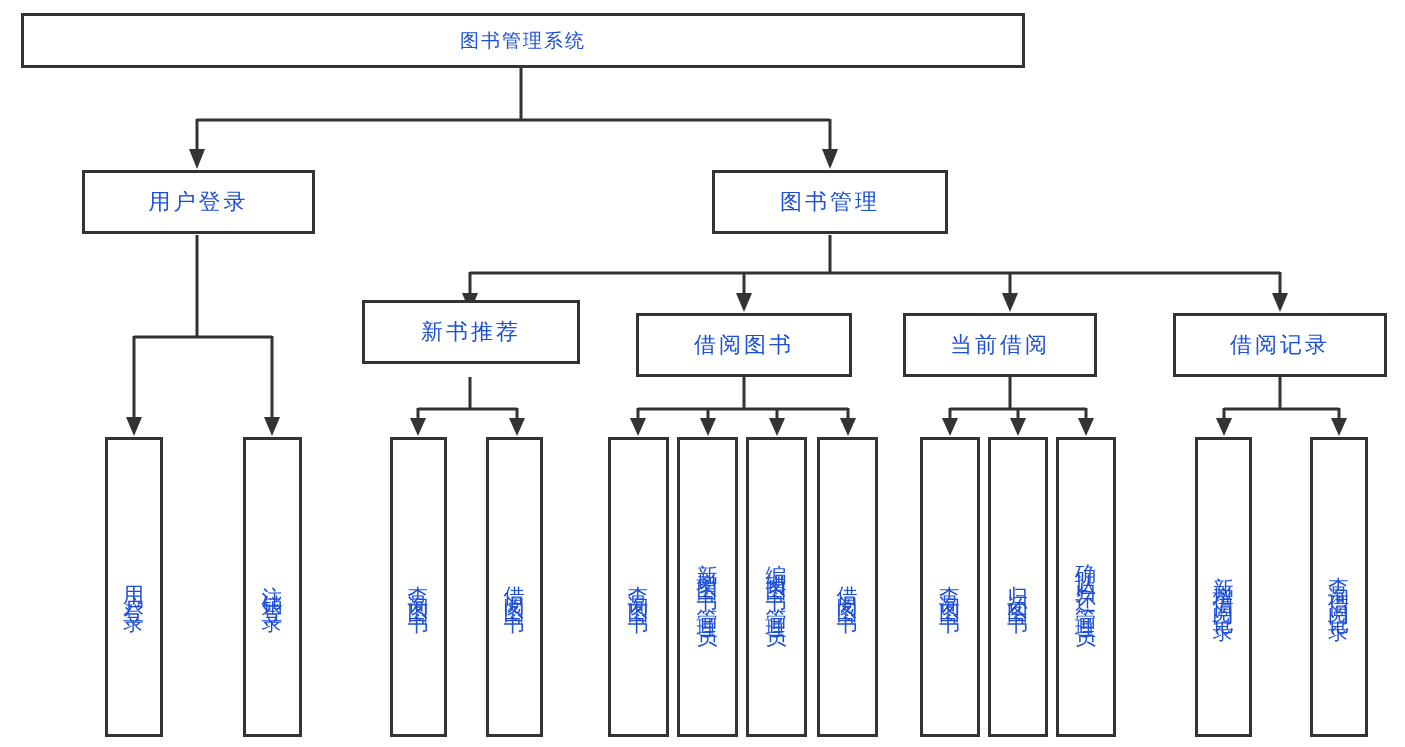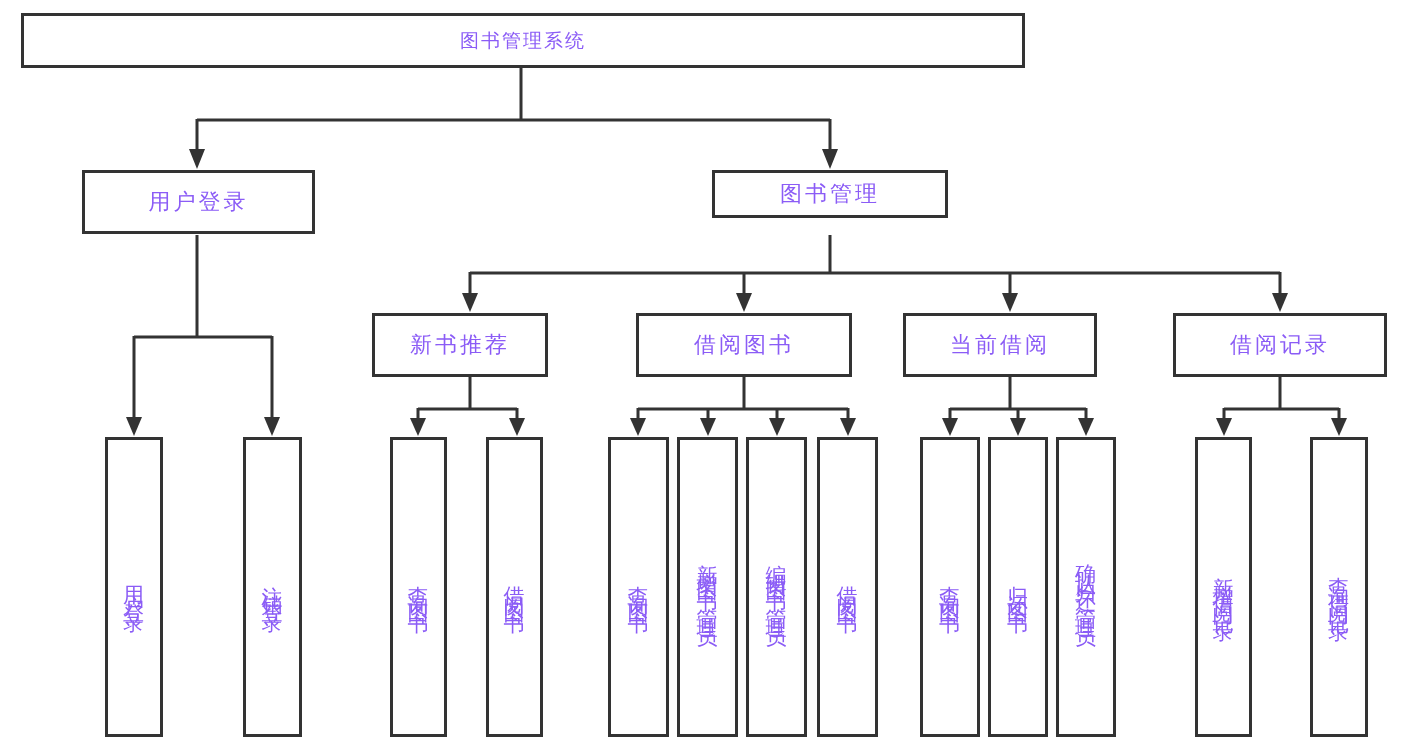--- a/index.html
+++ b/index.html
@@ -27,21 +27,21 @@
     stroke: none;
   }
   .node {
     position: absolute;
     box-sizing: border-box;
     border: 3px solid #333333;
     background: #ffffff;
     display: flex;
     align-items: center;
     justify-content: center;
-    color: #8b5cf6;
+    color: #1d4ed8;
     z-index: 2;
   }
   .node.root  { font-size: 19px; letter-spacing: 2px; }
   .node.hbox  { font-size: 22px; letter-spacing: 3px; }
   .node.leaf  { font-size: 21px; }
   .vtext {
     writing-mode: vertical-rl;
     text-orientation: mixed;
     letter-spacing: 9px;
     line-height: 1;
@@ -114,25 +114,25 @@
     </g>
   </svg>
 
   <div class="node root" style="left:21px; top:13px; width:1004px; height:55px;">
     <span>图书管理系统</span>
   </div>
 
   <div class="node hbox" style="left:82px; top:170px; width:233px; height:64px;">
     <span>用户登录</span>
   </div>
-  <div class="node hbox" style="left:712px; top:170px; width:236px; height:48px;">
+  <div class="node hbox" style="left:712px; top:170px; width:236px; height:64px;">
     <span>图书管理</span>
   </div>
 
-  <div class="node hbox" style="left:362px; top:313px; width:176px; height:64px;margin-left:10px;">
+  <div class="node hbox" style="left:362px; top:300px; width:218px; height:64px;">
     <span>新书推荐</span>
   </div>
   <div class="node hbox" style="left:636px; top:313px; width:216px; height:64px;">
     <span>借阅图书</span>
   </div>
   <div class="node hbox" style="left:903px; top:313px; width:194px; height:64px;">
     <span>当前借阅</span>
   </div>
   <div class="node hbox" style="left:1173px; top:313px; width:214px; height:64px;">
     <span>借阅记录</span>

